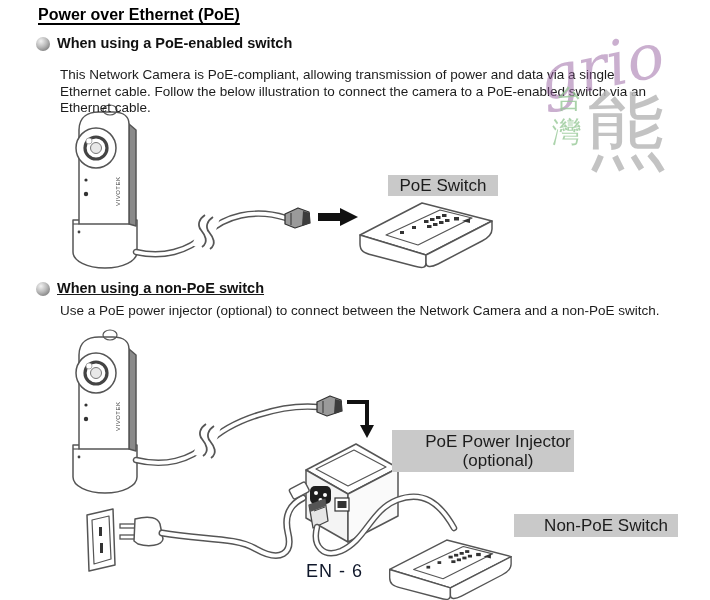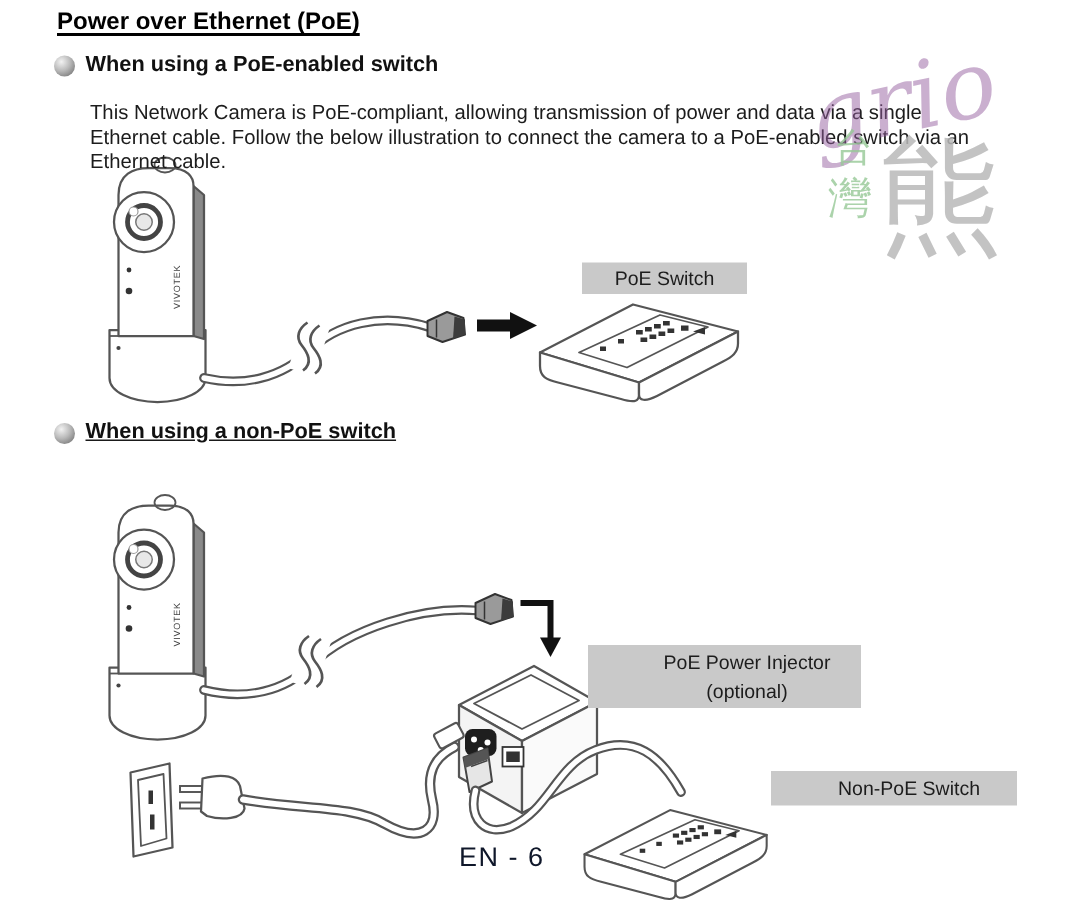--- a/index.html
+++ b/index.html
@@ -17,21 +17,21 @@
   .bullet{
     width:14px;height:14px;border-radius:50%;flex:0 0 14px;
     background:radial-gradient(circle at 35% 30%, #f2f2f2 0%, #b9b9b9 45%, #8a8a8a 75%, #6f6f6f 100%);
   }
   .section-head .txt{font-size:14.5px;font-weight:bold;color:#111;}
   .body-text{
     font-size:13.5px;line-height:16.5px;color:#1c1c1c;white-space:pre-line;z-index:2;
   }
   .label-box{
     background:#c9c9c9;color:#1c1c1c;text-align:center;z-index:2;
-    font-size:13px;white-space:pre-line;
+    font-size:17px;white-space:pre-line;
   }
   .footer{font-size:18px;color:#0f172a;letter-spacing:1px;z-index:2;}
   .wm{pointer-events:none;z-index:3;}
   .wm-script{
     font-family:"DejaVu Serif", serif;font-style:italic;font-size:62px;
     transform:rotate(-12deg);line-height:1;
   }
   .wm-cjk{font-family:"DejaVu Sans", sans-serif;line-height:1;}
   svg{position:absolute;z-index:1;overflow:visible;}
   svg .ln{fill:#ffffff;stroke:#555;stroke-width:1.5;stroke-linejoin:round;}
@@ -117,20 +117,21 @@
     </g>
   </svg>
 
   <div class="abs label-box" style="left:388px;top:175px;width:110px;height:21px;line-height:21px;">PoE Switch</div>
 
   <div class="abs section-head" style="left:36px;top:280px;text-decoration:underline;">
     <span class="bullet"></span>
     <span class="txt">When using a non-PoE switch</span>
   </div>
 
+  <div class="abs body-text" style="left:60px;top:303px;width:650px;">Use a PoE power injector (optional) to connect between the Network Camera and a non-PoE switch.</div>
 
   <svg style="left:40px;top:325px;" width="630" height="255" viewBox="0 0 630 255">
 
     <g transform="translate(25,8)">
       <path class="ln" d="M8,112 L8,144 C8,153 22,160 40,160 C58,160 72,153 72,144 L72,112 Z"></path>
       <path class="ln" d="M64,16 L71,22 L71,118 L64,116 Z" style="fill:#8a8a8a"></path>
       <path class="ln" d="M14,116 L14,22 C14,8 24,4 34,4 L48,4 C60,4 64,10 64,16 L64,116 Z"></path>
       <ellipse class="ln2" cx="45" cy="2" rx="7" ry="5"></ellipse>
       <circle class="ln" cx="31" cy="40" r="20"></circle>
       <circle cx="31" cy="40" r="11" fill="#fff" stroke="#444" stroke-width="3.2"></circle>

